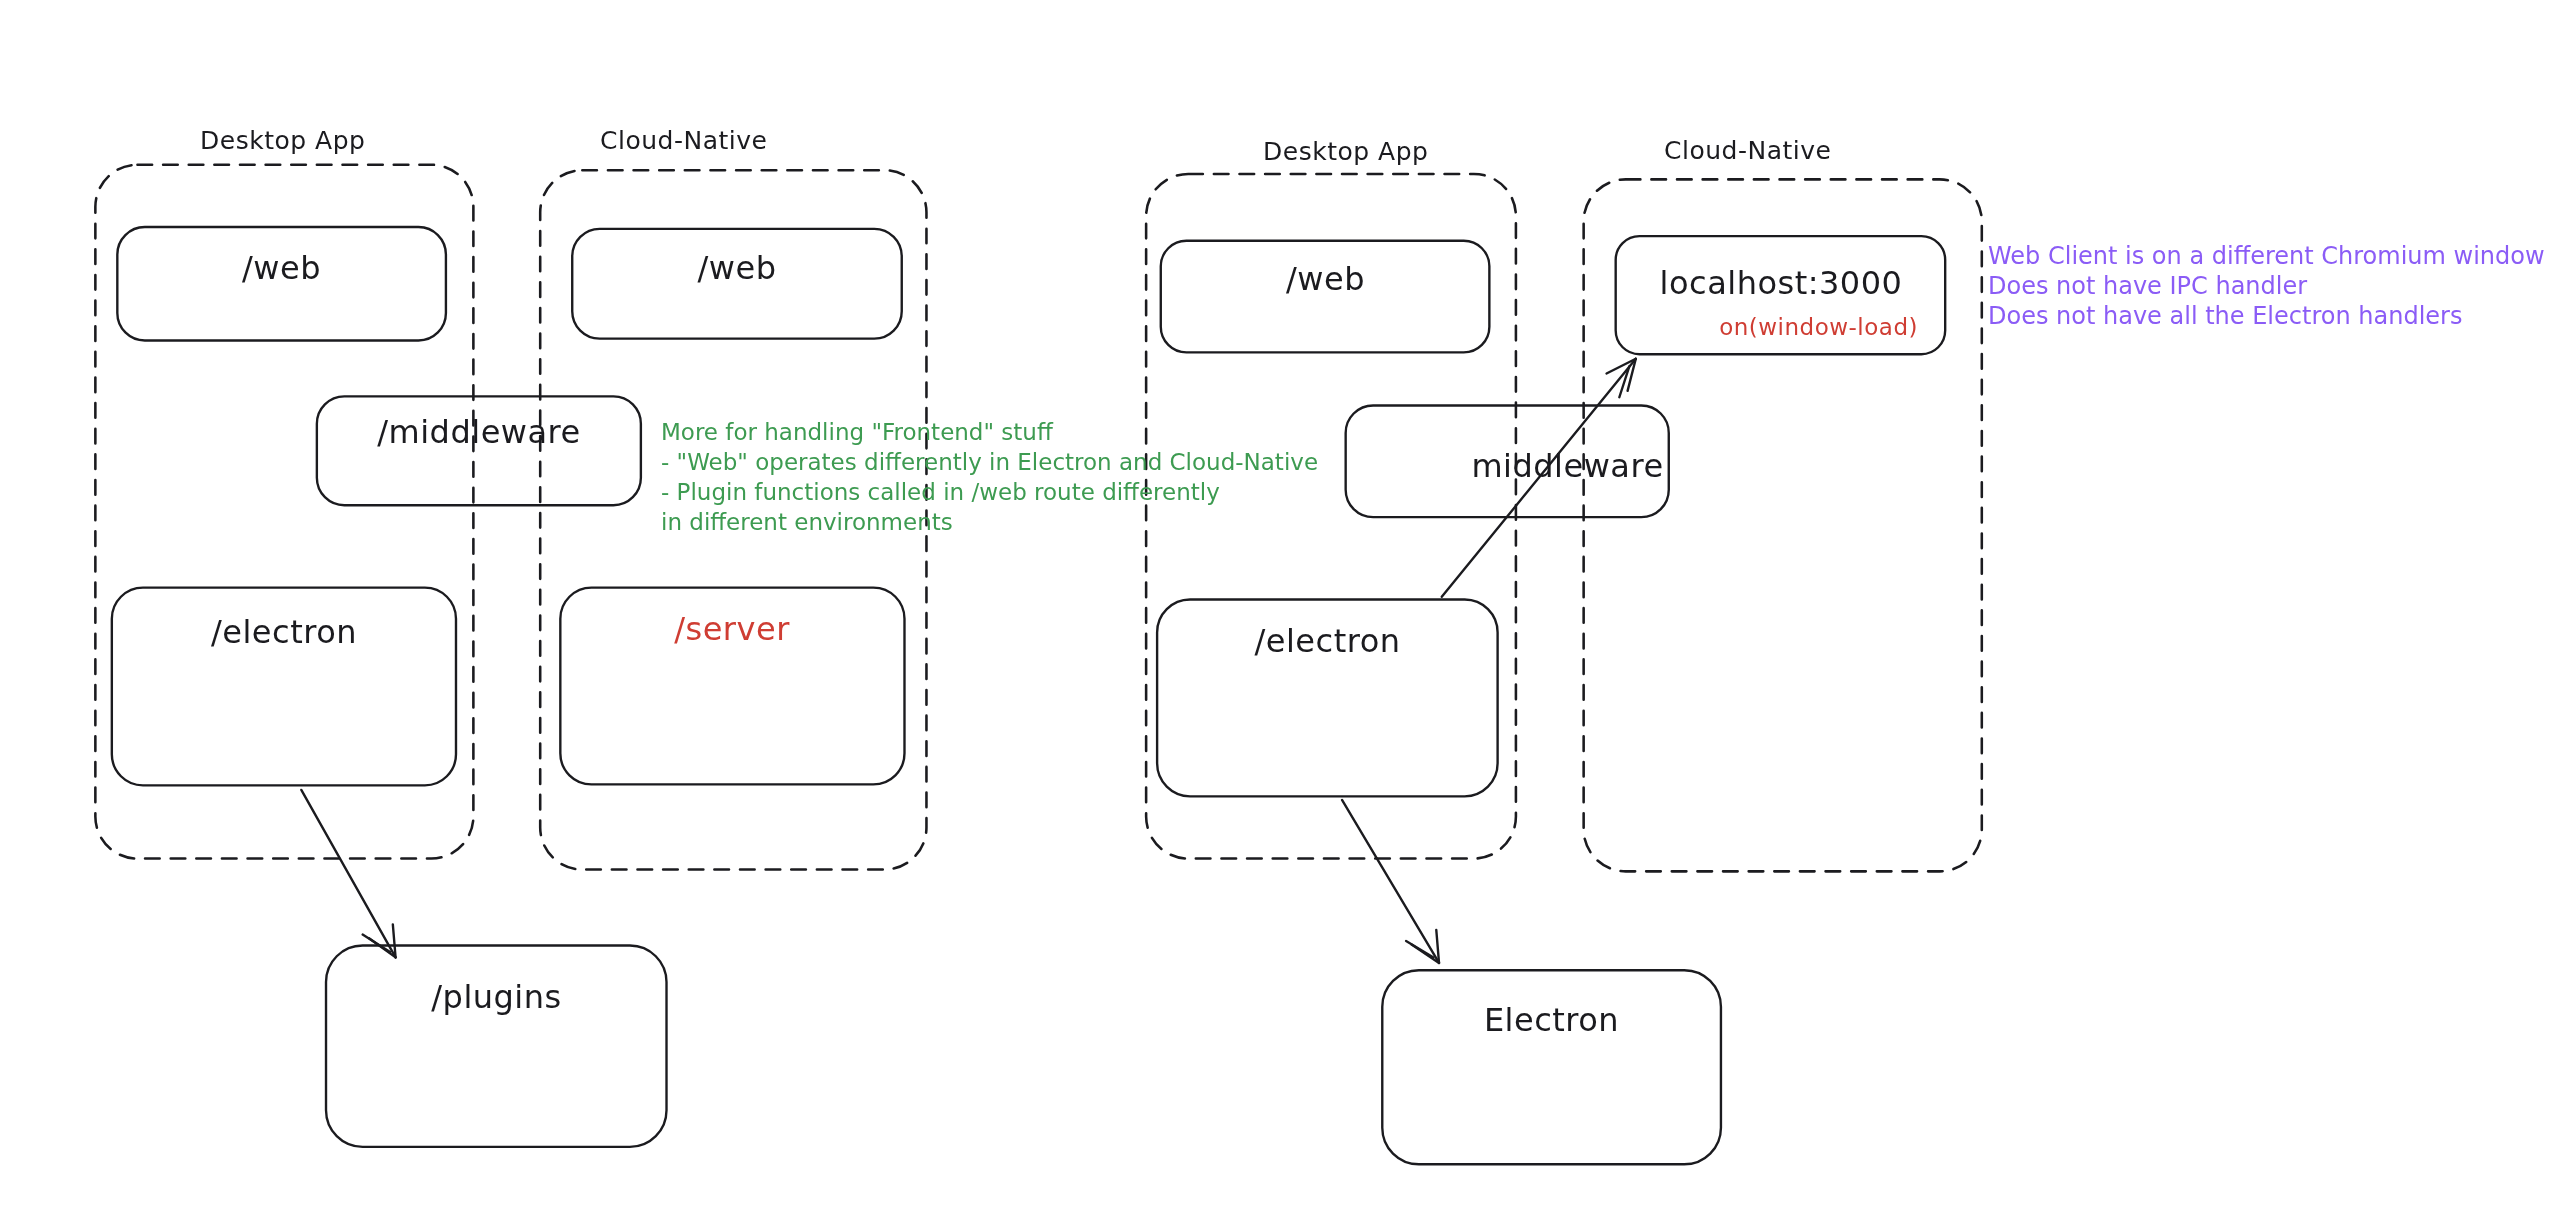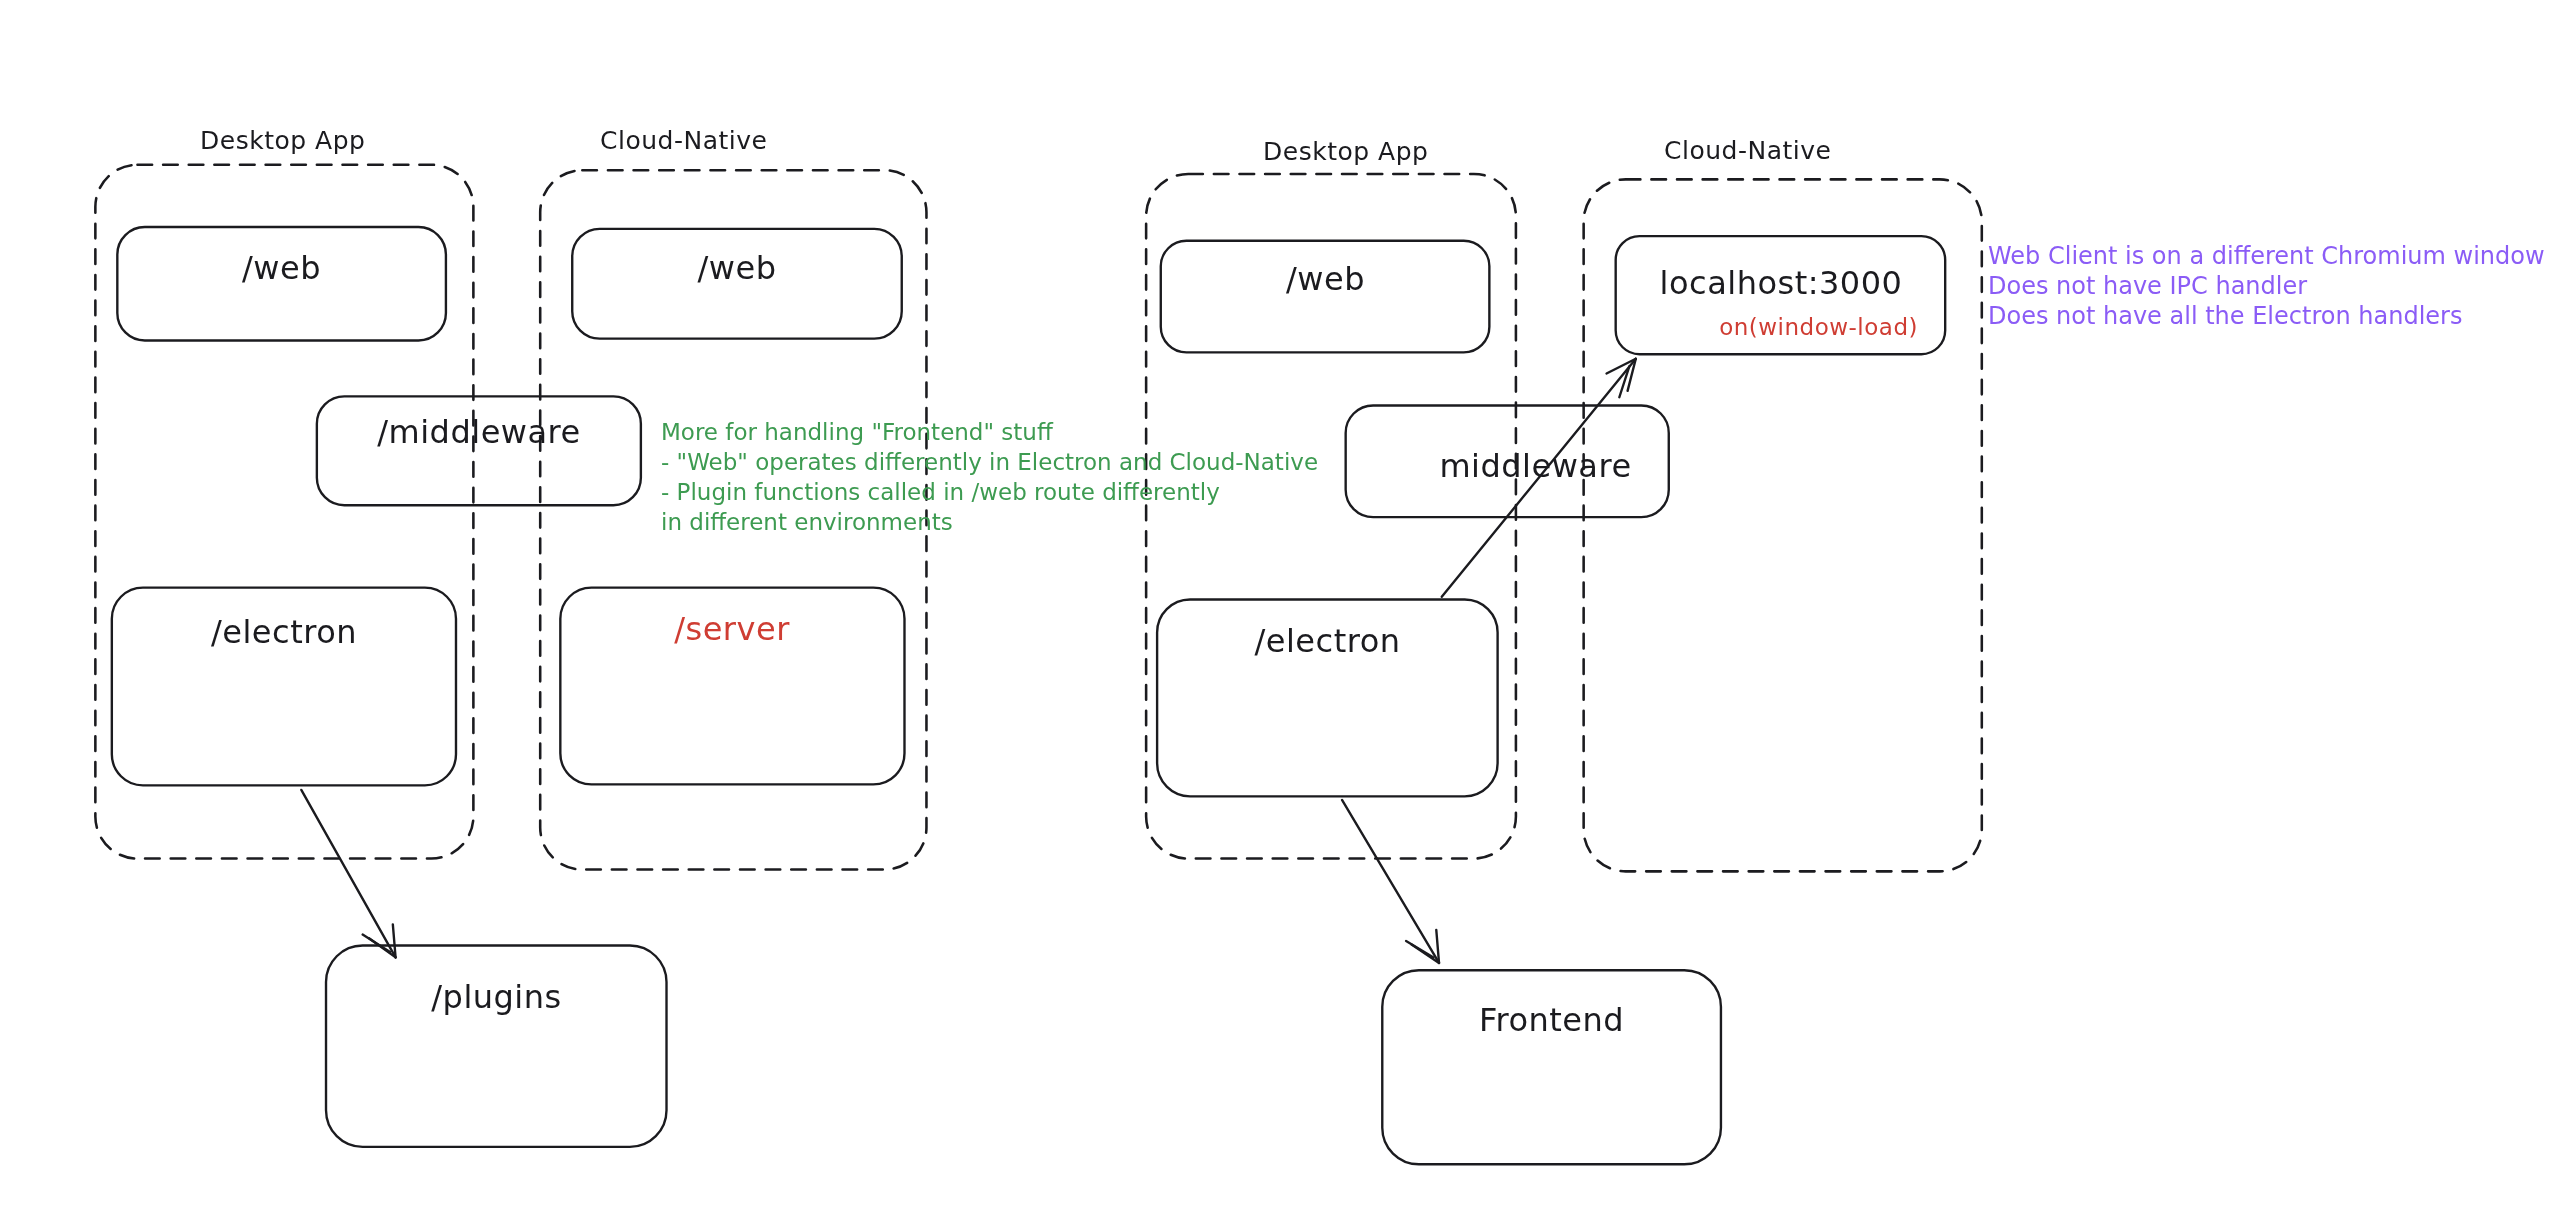--- a/index.html
+++ b/index.html
@@ -81,23 +81,23 @@
   <div class="txt node-label" style="left:117px;top:249px;width:329px;">/web</div>
   <div class="txt node-label" style="left:572px;top:249px;width:330px;">/web</div>
   <div class="txt node-label" style="left:317px;top:413px;width:324px;">/middleware</div>
   <div class="txt node-label" style="left:112px;top:613px;width:344px;">/electron</div>
   <div class="txt node-label red-text" style="left:560px;top:610px;width:344px;">/server</div>
   <div class="txt node-label" style="left:326px;top:978px;width:341px;">/plugins</div>
 
   <div class="txt node-label" style="left:1161px;top:260px;width:329px;">/web</div>
   <div class="txt node-label" style="left:1616px;top:264px;width:330px;">localhost:3000</div>
   <div class="txt node-label red-text" style="left:1616px;top:314px;width:302px;text-align:right;font-size:23px;">on(window-load)</div>
-  <div class="txt node-label" style="left:1346px;top:447px;width:379px;">middleware</div>
+  <div class="txt node-label" style="left:1346px;top:447px;width:379px;padding-left:32px;">middleware</div>
   <div class="txt node-label" style="left:1157px;top:622px;width:341px;">/electron</div>
-  <div class="txt node-label" style="left:1382px;top:1001px;width:339px;">Frontend</div>
+  <div class="txt node-label" style="left:1382px;top:1001px;width:339px;">Electron</div>
 
   <div class="note note-green" style="left:661px;top:417px;">
     <div>More for handling "Frontend" stuff</div>
     <div>- "Web" operates differently in Electron and Cloud-Native</div>
     <div>- Plugin functions called in /web route differently</div>
     <div>in different environments</div>
   </div>
 
   <div class="note note-red" style="left:1988px;top:241px;">
     <div>Web Client is on a different Chromium window</div>

